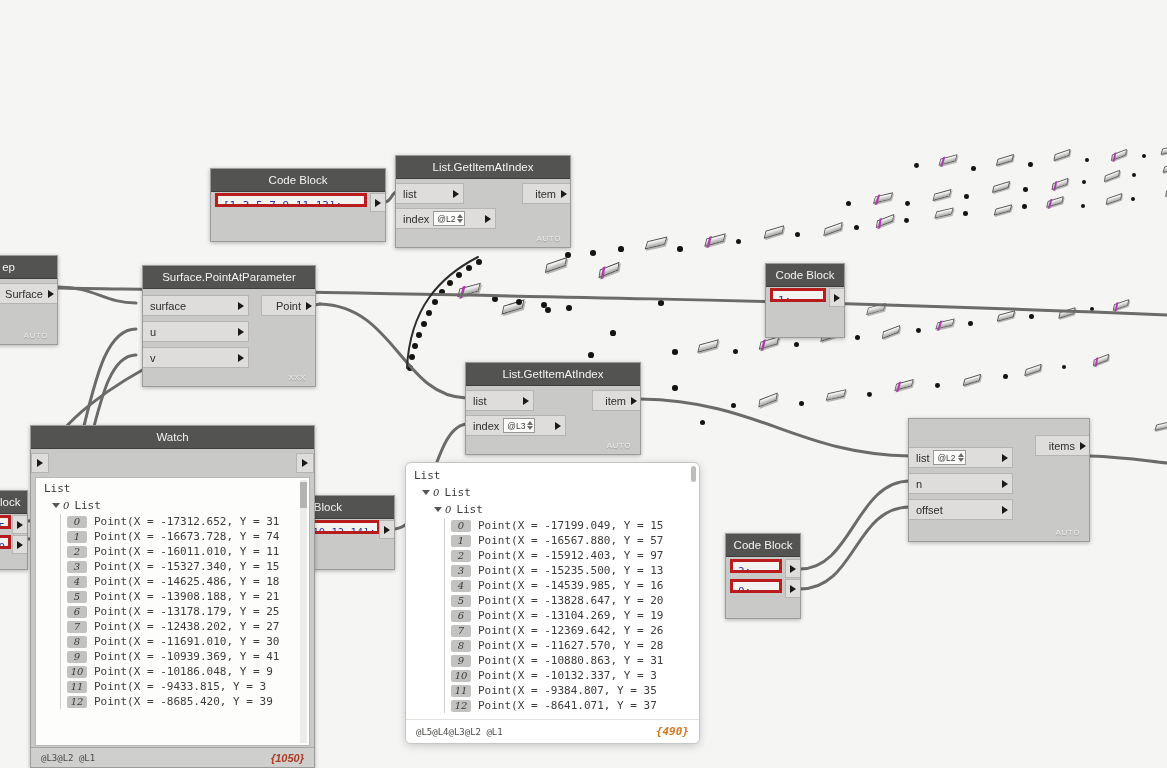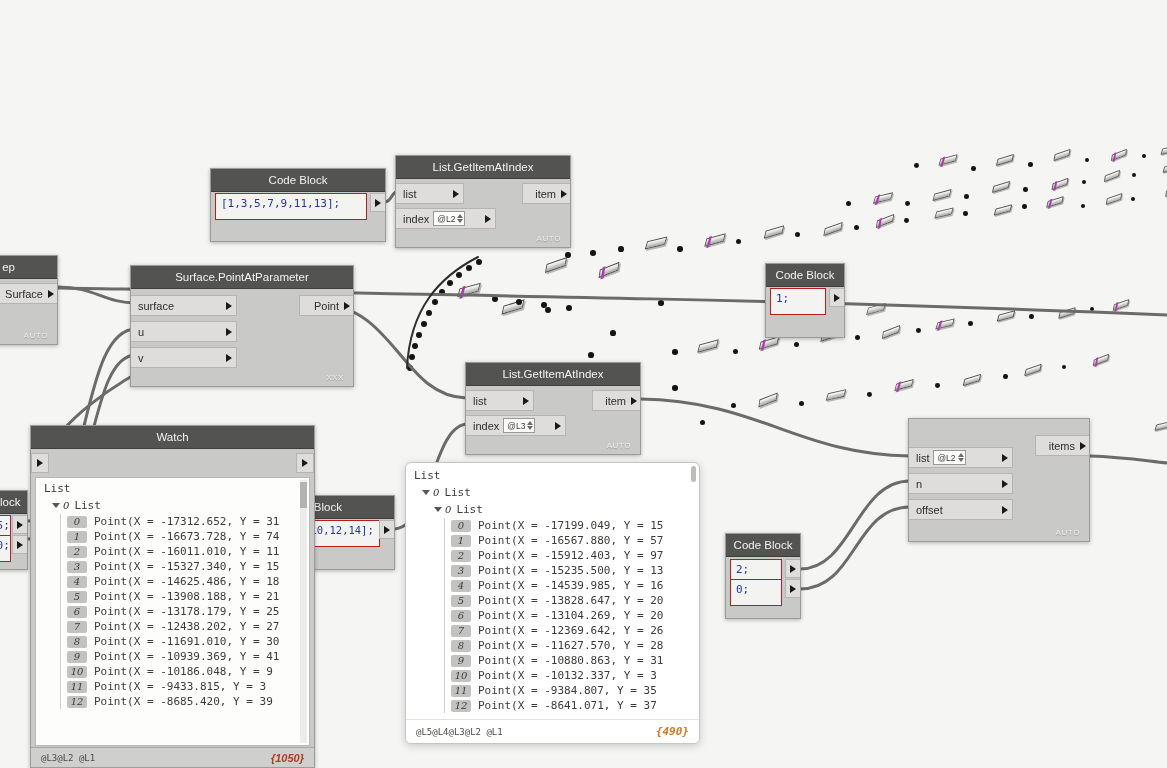--- a/index.html
+++ b/index.html
@@ -13,21 +13,21 @@
   .g-box.m::after{content:"";position:absolute;left:2px;top:-2px;width:3px;height:11px;background:#b13ab1}
   .g-dot{position:absolute;background:#141412;border-radius:50%}
   .node{position:absolute;background:#c9c9c7;border:1px solid #9b9b99;box-shadow:0 1px 4px rgba(0,0,0,.28);z-index:4}
   .node.under{z-index:2}
   .node.watchz{z-index:5}
   .hdr{height:23px;background:#535351;color:#f3f3f1;font-size:11.5px;line-height:23px;text-align:center;border-bottom:1px solid #3d3d3b;white-space:nowrap;overflow:hidden}
   .inbar{position:absolute;left:0;display:flex;align-items:center;height:21px;background:#dedddb;border:1px solid #b4b4b2;border-left:none;padding:0 4px 0 7px;font-size:11px;color:#2d2d2b}
   .outbar{position:absolute;right:0;display:flex;align-items:center;justify-content:flex-end;height:21px;background:#dedddb;border:1px solid #b4b4b2;border-right:none;padding:0 3px 0 6px;font-size:11px;color:#2d2d2b}
   .chev{width:0;height:0;border-left:6px solid #191917;border-top:4px solid transparent;border-bottom:4px solid transparent;margin-left:auto;flex:0 0 auto}
   .outbar .chev{margin-left:5px}
-  .coderow{position:absolute;left:4px;height:27px;line-height:15px;background:#f3f3f1;border:1px solid #b91c1c;padding:2px 5px;font-family:"DejaVu Sans Mono",monospace;font-size:11px;color:#2633a0;white-space:nowrap;overflow:hidden}
+  .coderow{position:absolute;left:4px;height:14px;line-height:15px;background:#f3f3f1;border:3px solid #b91c1c;padding:2px 5px;font-family:"DejaVu Sans Mono",monospace;font-size:11px;color:#2633a0;white-space:nowrap;overflow:hidden}
   .cb-out{position:absolute;right:0;width:15px;height:19px;background:#dedddb;border:1px solid #b4b4b2;border-right:none;display:flex;align-items:center;justify-content:center}
   .cb-out .chev{margin:0}
   .lace{position:absolute;right:9px;bottom:4px;font-size:8px;letter-spacing:.6px;color:#efefed;text-shadow:0 1px 1px rgba(0,0,0,.25)}
   .spin{display:flex;align-items:center;background:#fcfcfa;border:1px solid #999997;height:15px;margin-left:4px;padding:0 1px 0 3px}
   .spl{font-size:8.5px;color:#3c3c3a}
   .spar{display:flex;flex-direction:column;margin-left:2px;row-gap:1px}
   .spar i{display:block;width:0;height:0;border-left:3px solid transparent;border-right:3px solid transparent}
   .spar .up{border-bottom:4px solid #6a6a68}
   .spar .dn{border-top:4px solid #6a6a68}
   .wport{position:absolute;top:27px;width:18px;height:20px;background:#dedddb;border:1px solid #b4b4b2;display:flex;align-items:center;justify-content:center}
@@ -231,21 +231,21 @@
         <span class="spar">
             <i class="up"></i>
             <i class="dn"></i>
           </span>
       </span>
       <span class="chev"></span>
     </div>
     <span class="lace">AUTO</span>
   </div>
 
-  <div class="node" style="left:130px;top:265px;width:224px;height:122px">
+  <div class="node" style="left:142px;top:265px;width:174px;height:122px">
     <div class="hdr">Surface.PointAtParameter</div>
     <div class="inbar" style="top:29px;width:106px">
       <span>surface</span>
       <span class="chev"></span>
     </div>
     <div class="outbar" style="top:29px;width:54px">
       <span>Point</span>
       <span class="chev"></span>
     </div>
     <div class="inbar" style="top:55px;width:106px">
@@ -441,21 +441,21 @@
         <div class="prow">
     <span class="idx">4</span>
     <span class="ptx">Point(X = -14539.985, Y = 16</span>
   </div>
         <div class="prow">
     <span class="idx">5</span>
     <span class="ptx">Point(X = -13828.647, Y = 20</span>
   </div>
         <div class="prow">
     <span class="idx">6</span>
-    <span class="ptx">Point(X = -13104.269, Y = 20</span>
+    <span class="ptx">Point(X = -13104.269, Y = 19</span>
   </div>
         <div class="prow">
     <span class="idx">7</span>
     <span class="ptx">Point(X = -12369.642, Y = 26</span>
   </div>
         <div class="prow">
     <span class="idx">8</span>
     <span class="ptx">Point(X = -11627.570, Y = 28</span>
   </div>
         <div class="prow">

